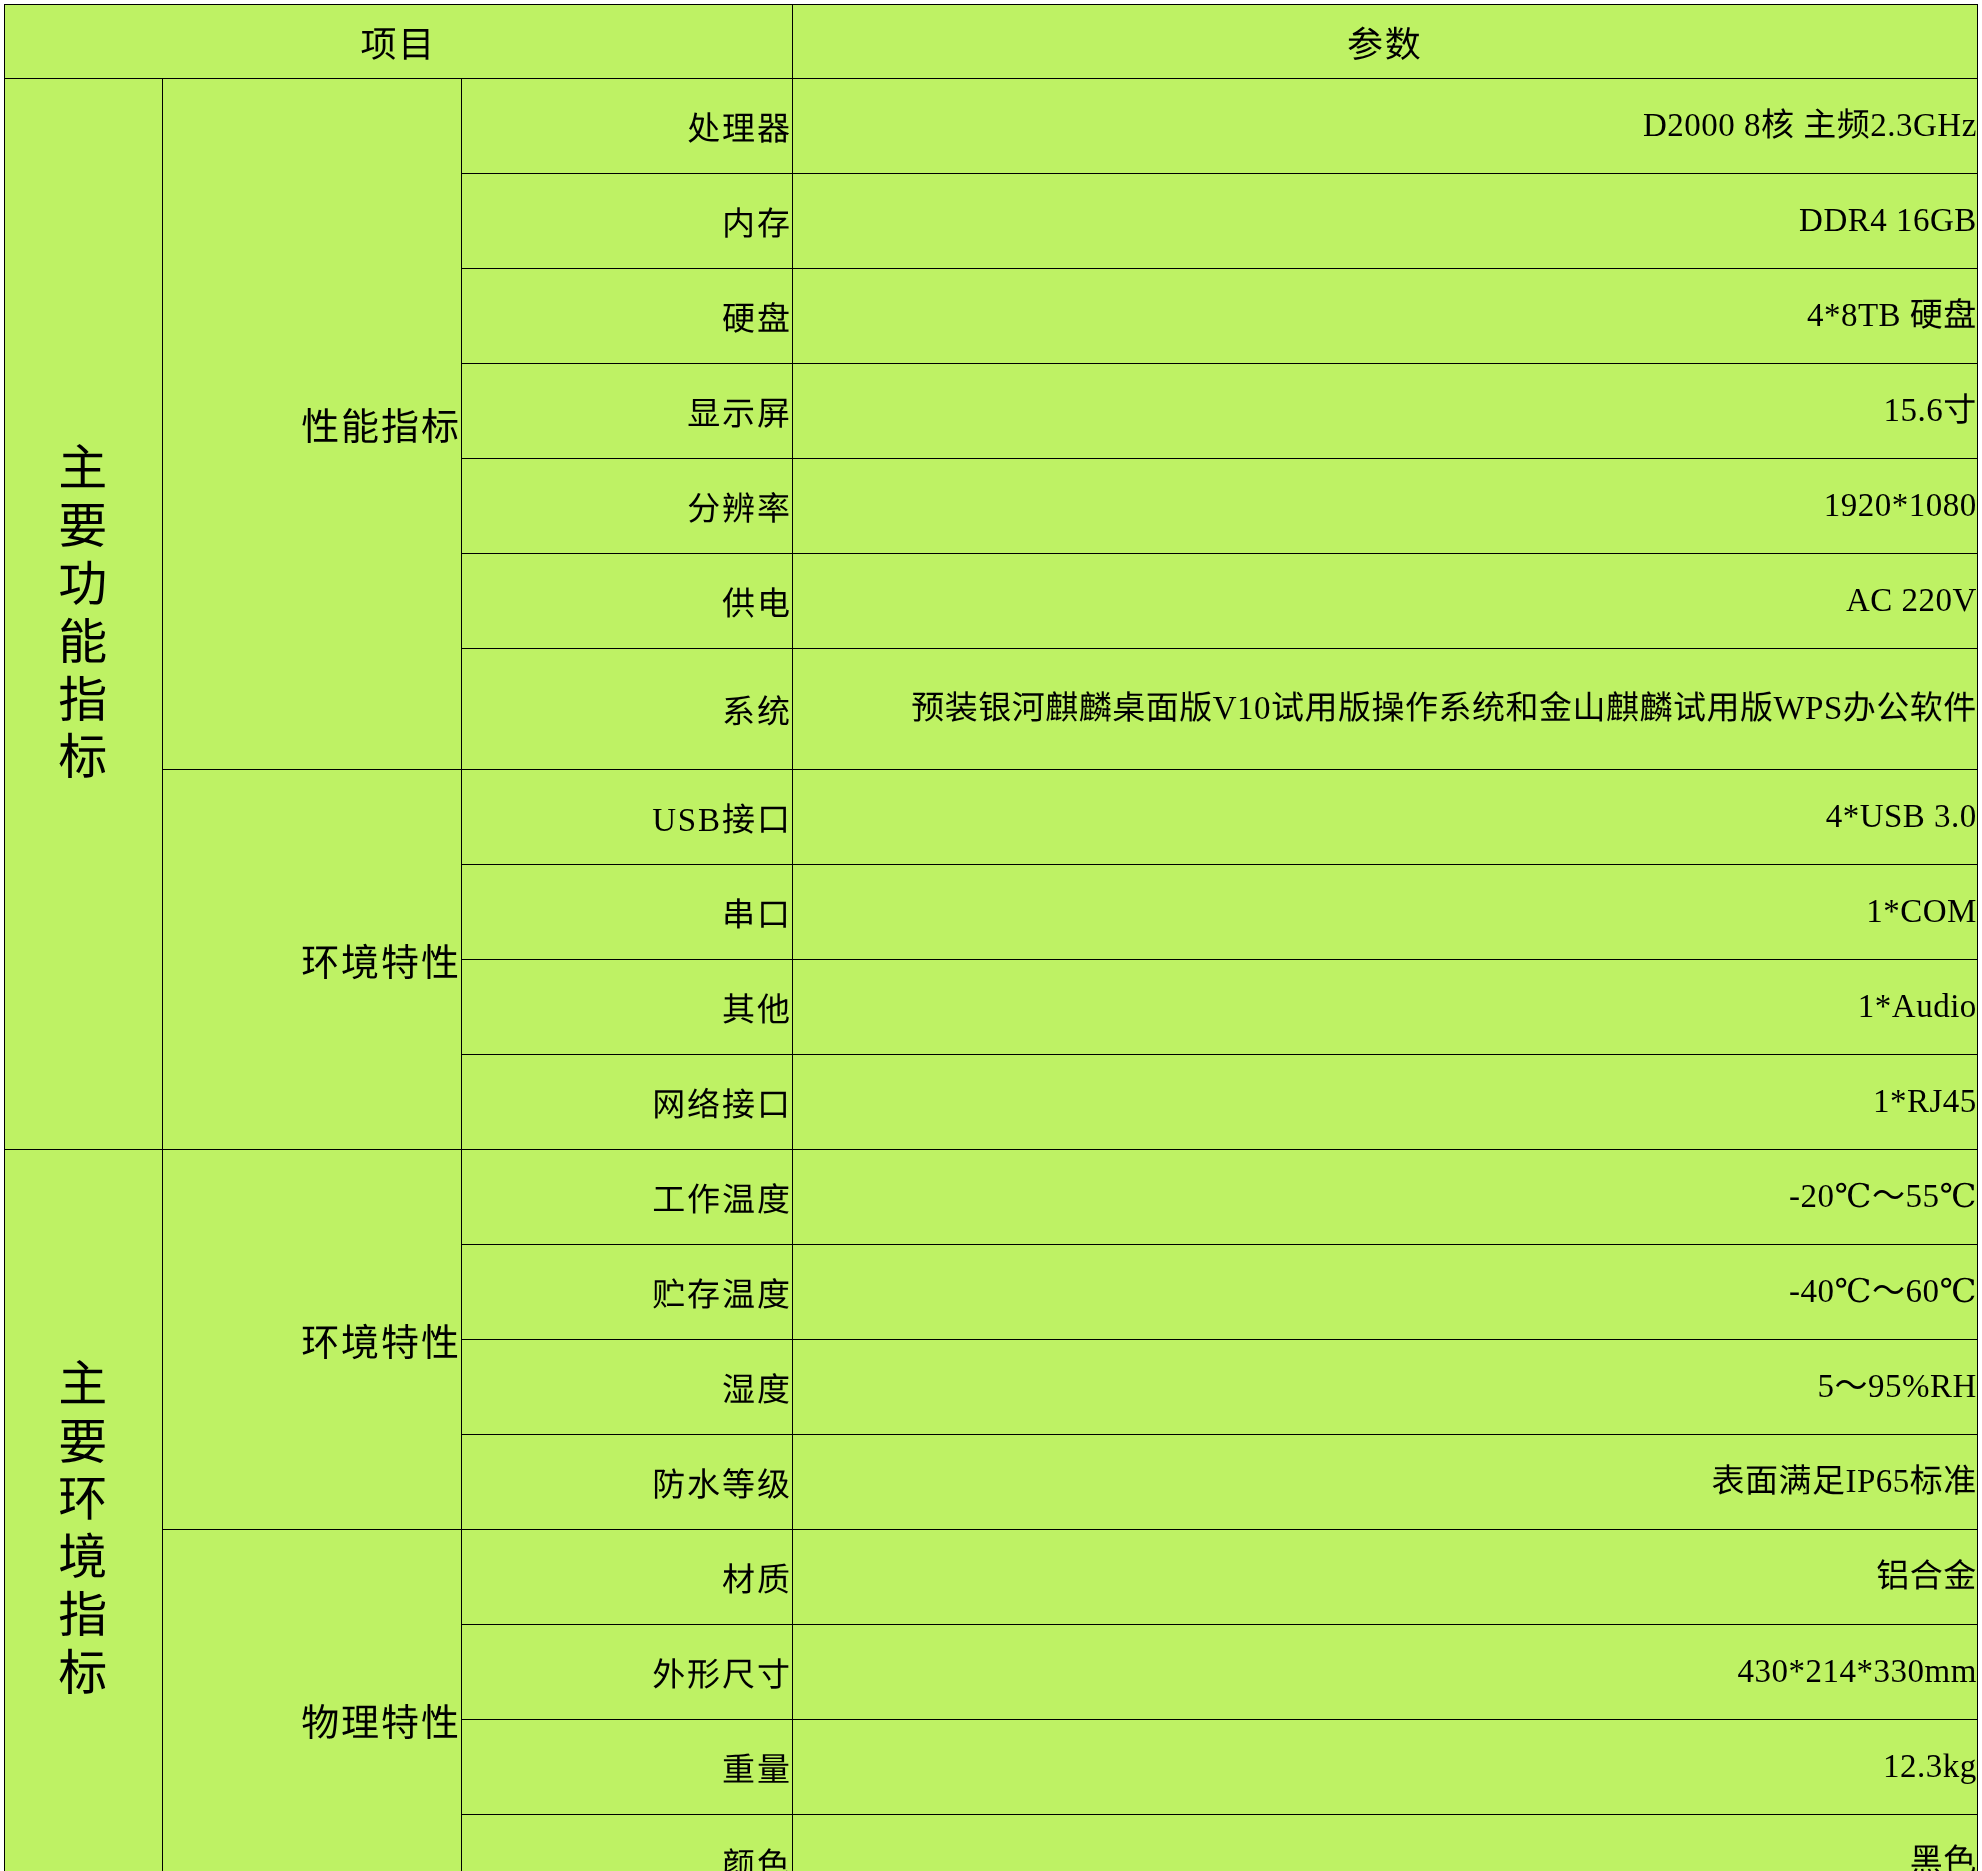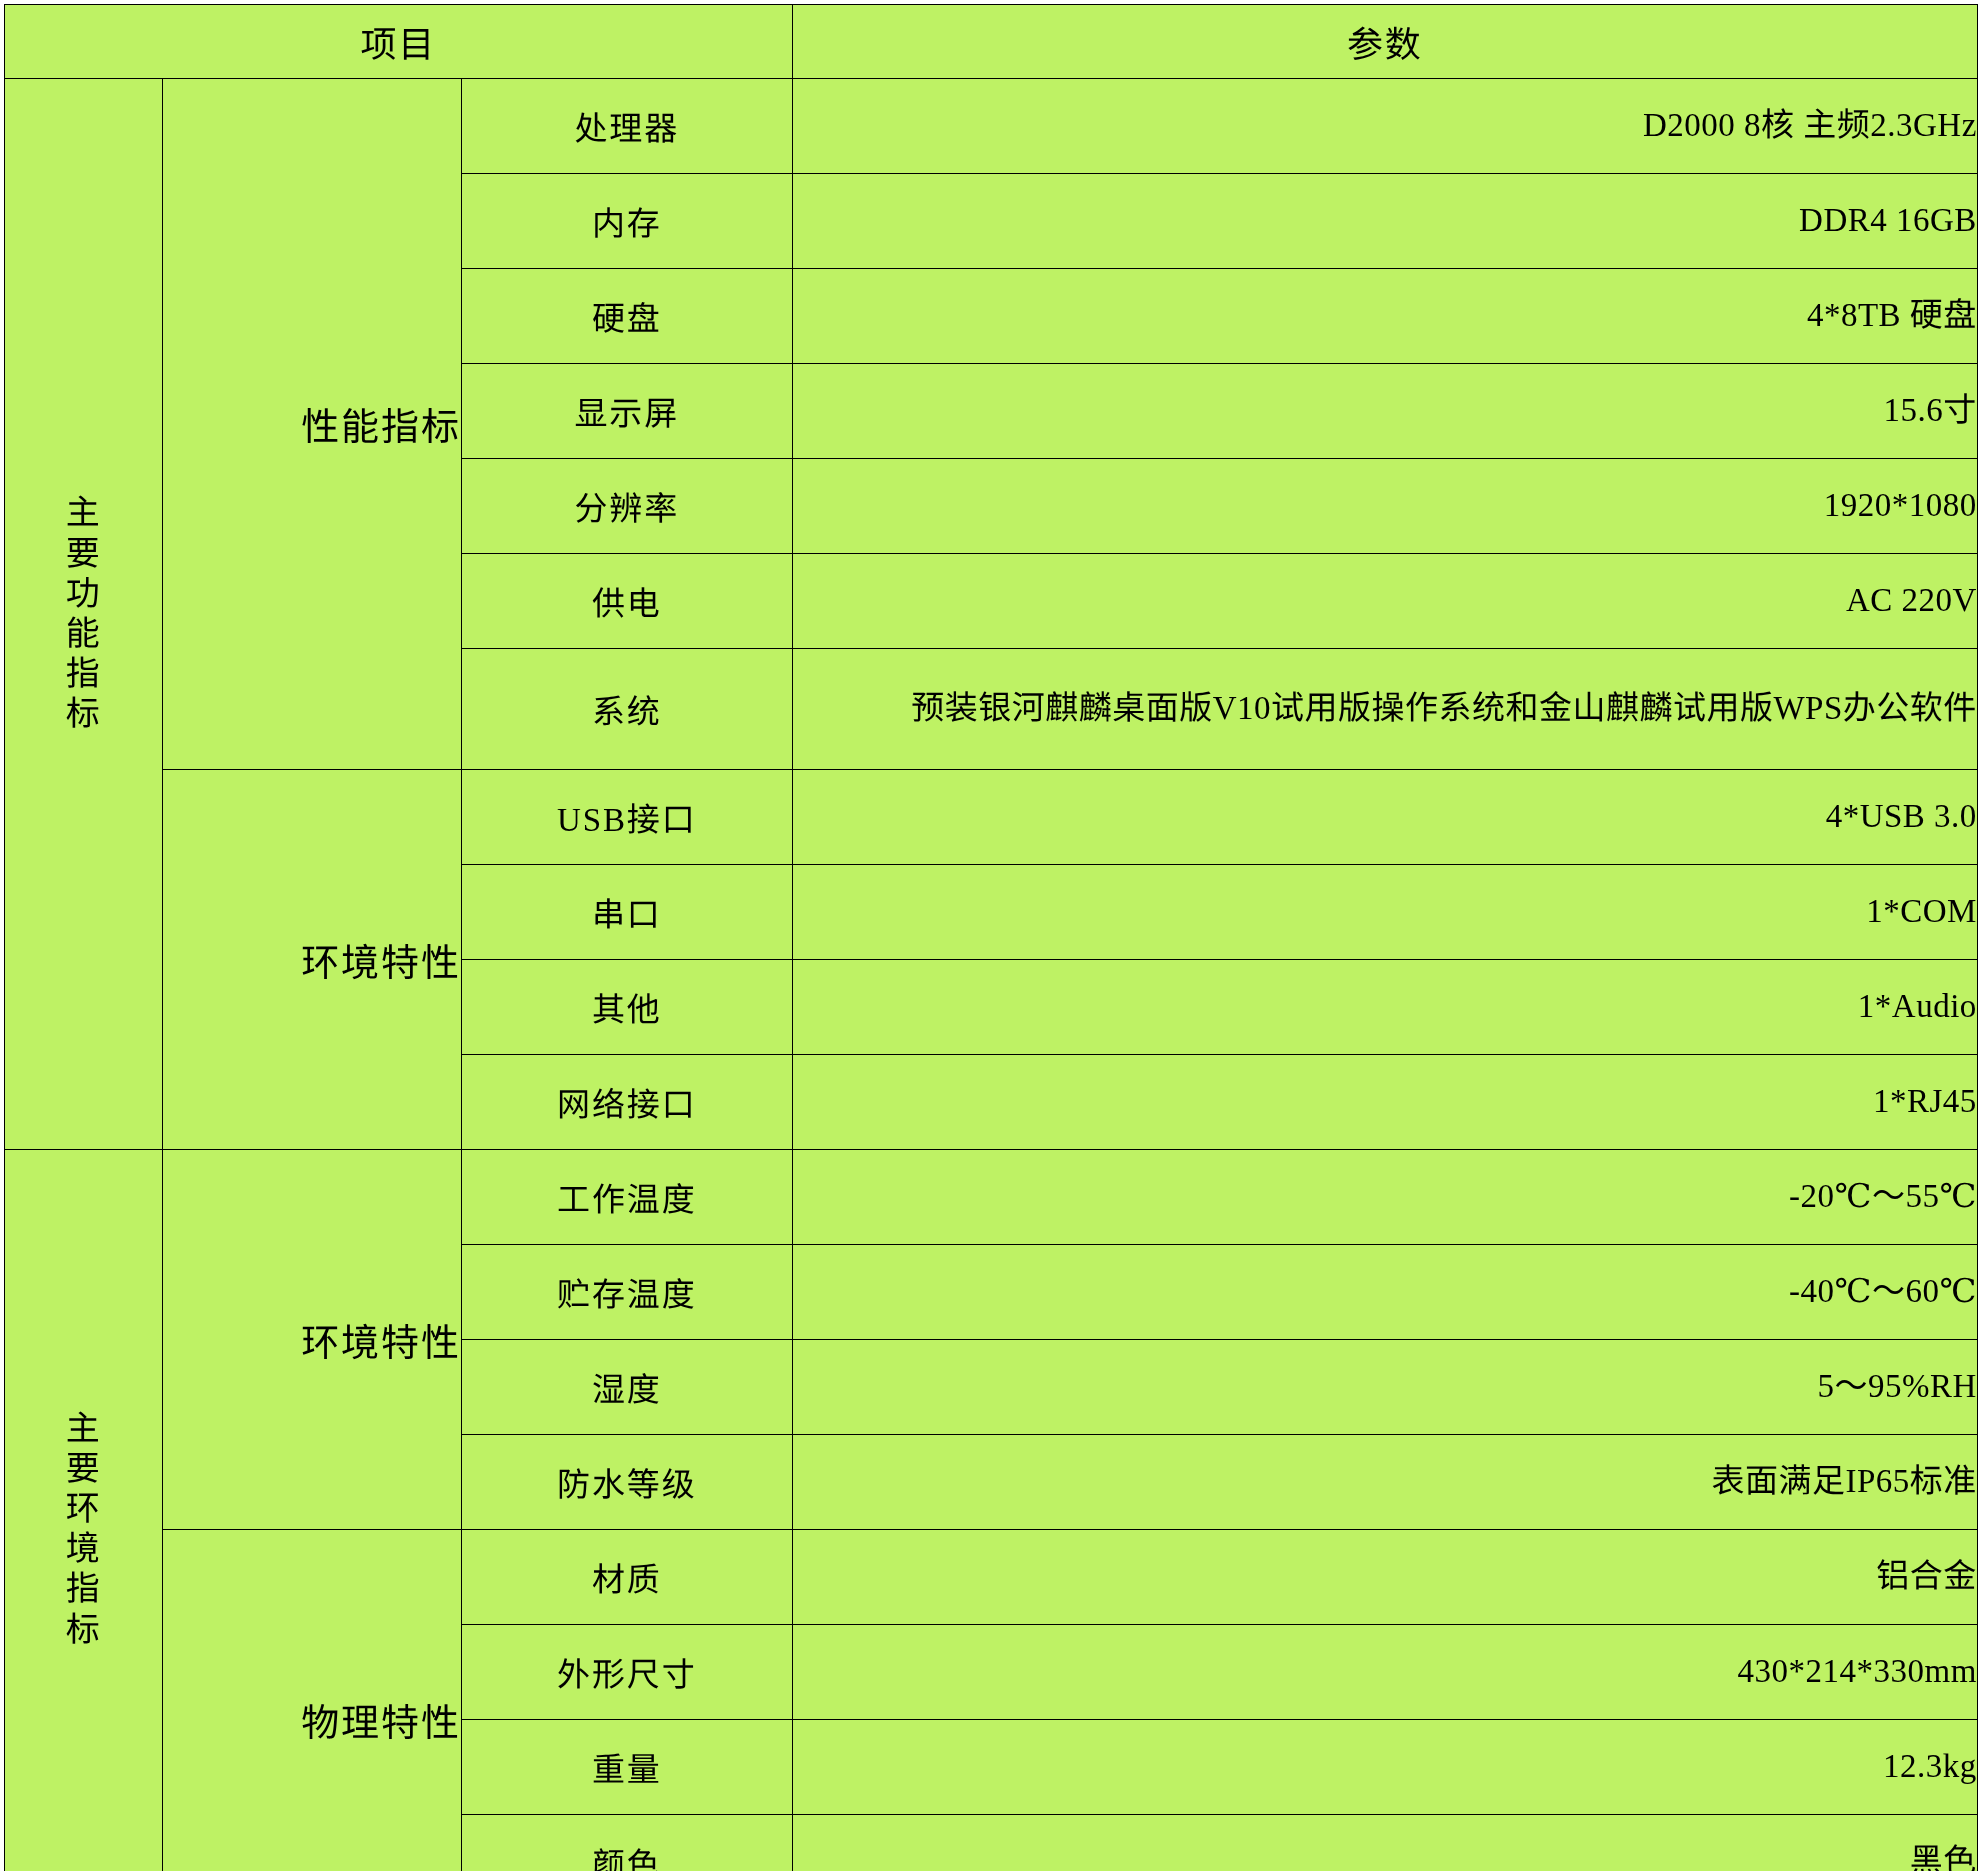--- a/index.html
+++ b/index.html
@@ -45,38 +45,38 @@
     text-align: center;
     font-size: 36px;
     height: 73px;
     letter-spacing: 1.9px;
   }
   .hdr.item-head { }
   .hdr.param-head { }
 
   .grp1 {
     text-align: center;
-    font-size: 34px;
+    font-size: 49px;
     line-height: 1.18;
     letter-spacing: 0.9px;
   }
   .grp1 .vtext {
     display: block;
     width: 53px;
     margin: 0 auto;
     word-break: break-all;
     white-space: normal;
   }
   .grp2 {
     text-align: right;
     font-size: 38px;
     letter-spacing: 1.9px;
   }
   .lbl {
-    text-align: center;
+    text-align: right;
     font-size: 33px;
     height: 94px;
     letter-spacing: 1.9px;
   }
   .val {
     text-align: right;
     font-size: 33px;
     padding-left: 13px;
     line-height: 1.32;
     letter-spacing: 0.5px;

